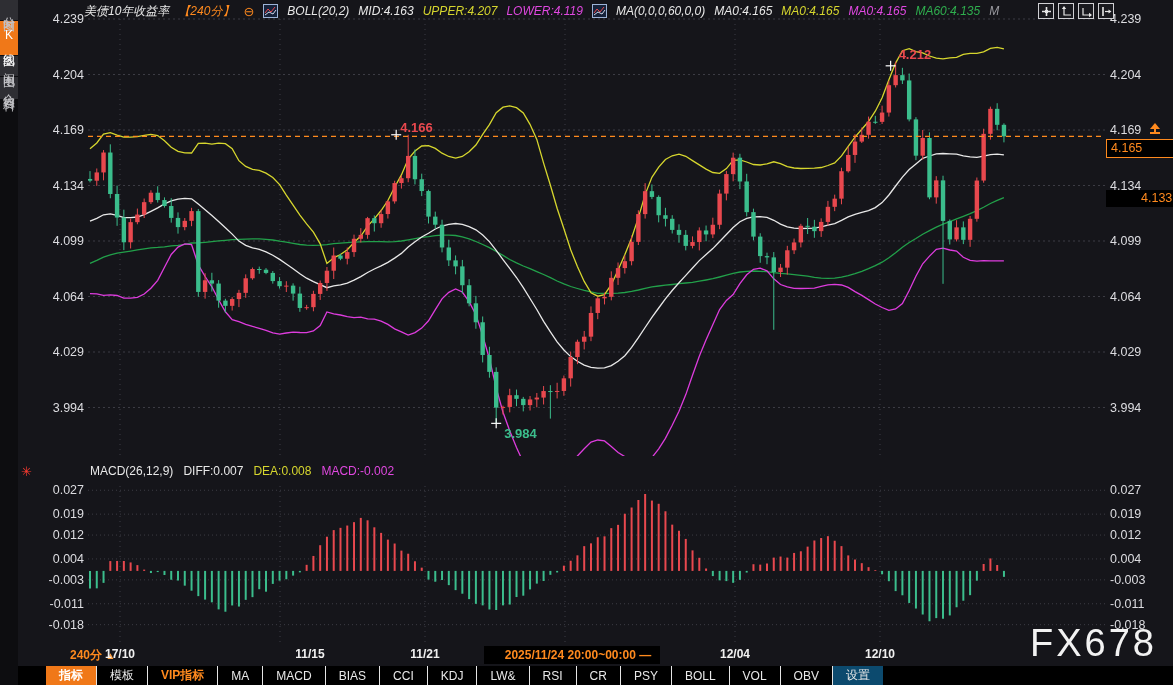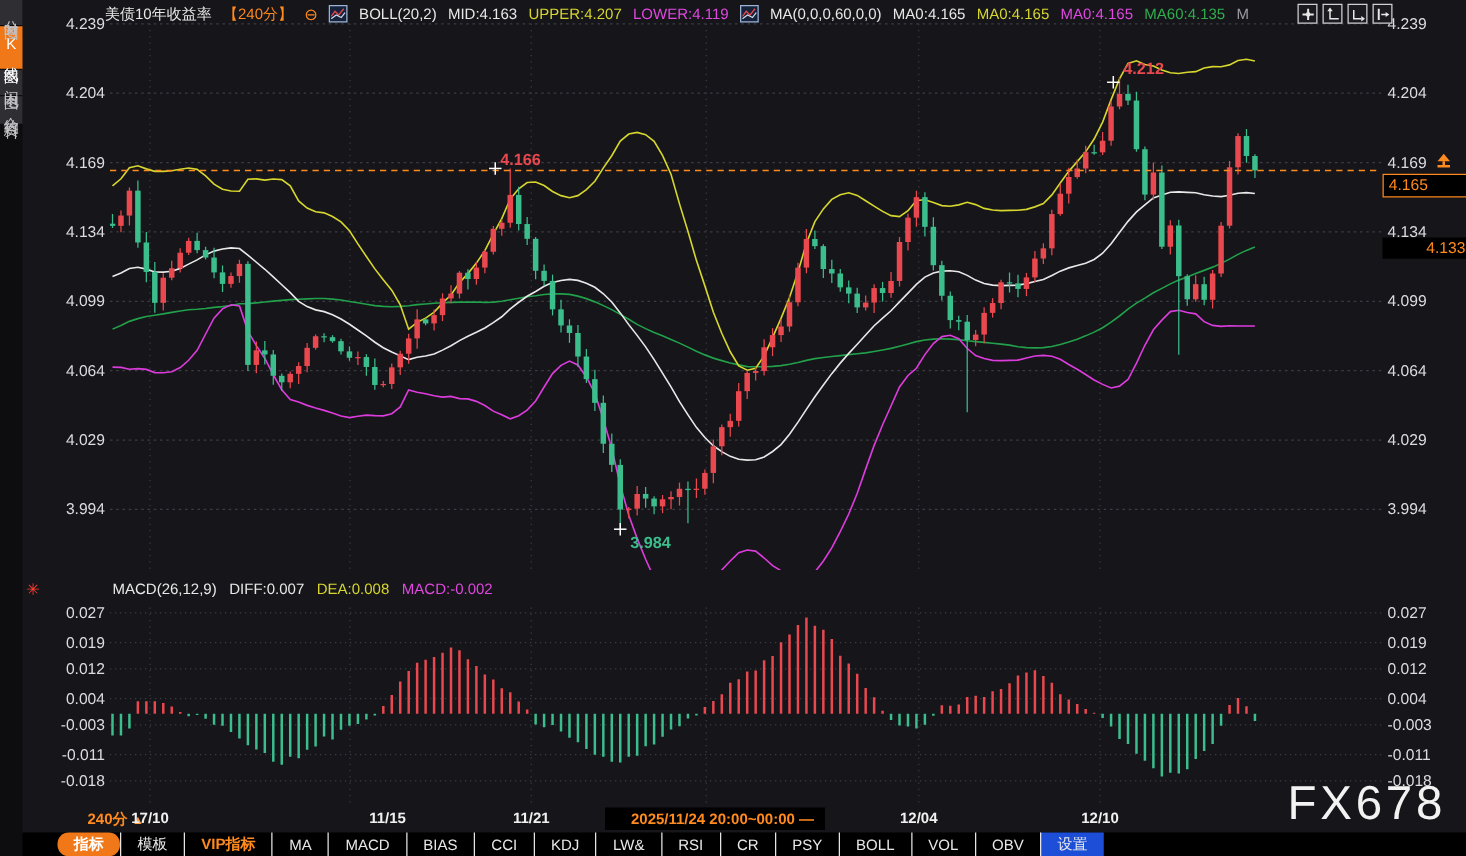--- a/index.html
+++ b/index.html
@@ -7,21 +7,21 @@
        font-family:"Liberation Sans","DejaVu Sans",sans-serif;font-size:12px;color:#e6e6e6;}
   
   .sidebar{position:absolute;left:0;top:0;width:18px;height:685px;background:#0d0d10;z-index:6;}
   .side-tab{writing-mode:vertical-lr;text-orientation:upright;width:18px;text-align:center;
             padding:7px 0;background:#2e2e33;color:#c2c2c6;letter-spacing:2px;cursor:pointer;
             border-bottom:1px solid #0d0d10;font-size:12px;}
   .side-tab.active{background:#f07818;color:#fff;}
   
   .hdr{position:absolute;left:84px;top:3px;height:16px;display:flex;align-items:center;gap:9px;
        z-index:5;white-space:nowrap;}
-  .hdr span{display:inline-block;}
+  .hdr span{display:inline-block;font-style:italic;}
   .c-white{color:#e8e8e8}.c-yellow{color:#d6d62e}.c-magenta{color:#e048e0}
   .c-green{color:#2fae4e}.c-orange{color:#ff8a1e}.c-gray{color:#9a9aa0}
   .mini-chart-ic{width:13px;height:12px;border:1px solid #9db3d6;background:#16223a;position:relative;}
   .mini-chart-ic svg{position:absolute;left:0;top:0;}
   .collapse-ic{color:#ff8a1e;font-size:13px;line-height:13px;cursor:pointer;}
   .hdr-tools{position:absolute;left:1038px;top:3px;display:flex;gap:4px;z-index:7;}
   .tool-btn{width:14px;height:14px;border:1px solid #d0d0d4;background:#1a1a1f;cursor:pointer;
             display:flex;align-items:center;justify-content:center;}
   
   .macd-hdr{position:absolute;left:90px;top:464px;display:flex;gap:10px;z-index:5;white-space:nowrap;}
@@ -37,24 +37,24 @@
   .xaxis .period{position:absolute;left:70px;top:2px;color:#ff8a1e;font-weight:bold;cursor:pointer;}
   .xaxis .period .tri{color:#ffa040;font-size:10px;}
   .date-lab{position:absolute;top:2px;transform:translateX(-50%);color:#f0f0f0;font-weight:bold;}
   .cross-box{position:absolute;left:484px;top:1px;width:164px;height:18px;line-height:18px;background:#000;
              color:#ff8a1e;font-weight:bold;text-align:center;padding-left:12px;}
   
   .toolbar{position:absolute;left:0;top:666px;width:1173px;height:19px;background:#000;display:flex;
            align-items:stretch;padding-left:46px;box-sizing:border-box;z-index:5;}
   .tb-tab{display:flex;align-items:center;padding:0 13px;color:#e8e8e8;border-left:1px solid #e5e5e5;
           cursor:pointer;font-size:12px;}
-  .tb-tab:first-child{border-left:none;border-radius:9px;}
+  .tb-tab:first-child{border-left:none;}
   .tb-tab.selected{background:#f07818;color:#fff;font-weight:bold;}
   .tb-tab.vip{color:#ff8a1e;font-weight:bold;}
-  .tb-tab.settings{background:#1d4ed8;}
+  .tb-tab.settings{background:#0c4a6e;}
   .watermark{position:absolute;left:1030px;top:622px;font-size:38px;color:#f2f2f2;letter-spacing:3px;
              z-index:8;font-family:"Liberation Sans",sans-serif;}
   svg.chart{position:absolute;left:0;top:0;z-index:1;}
 </style>
 </head>
 <body>
 
 <div class="app">
 
   <svg class="chart" id="chartSvg" width="1173" height="646">

